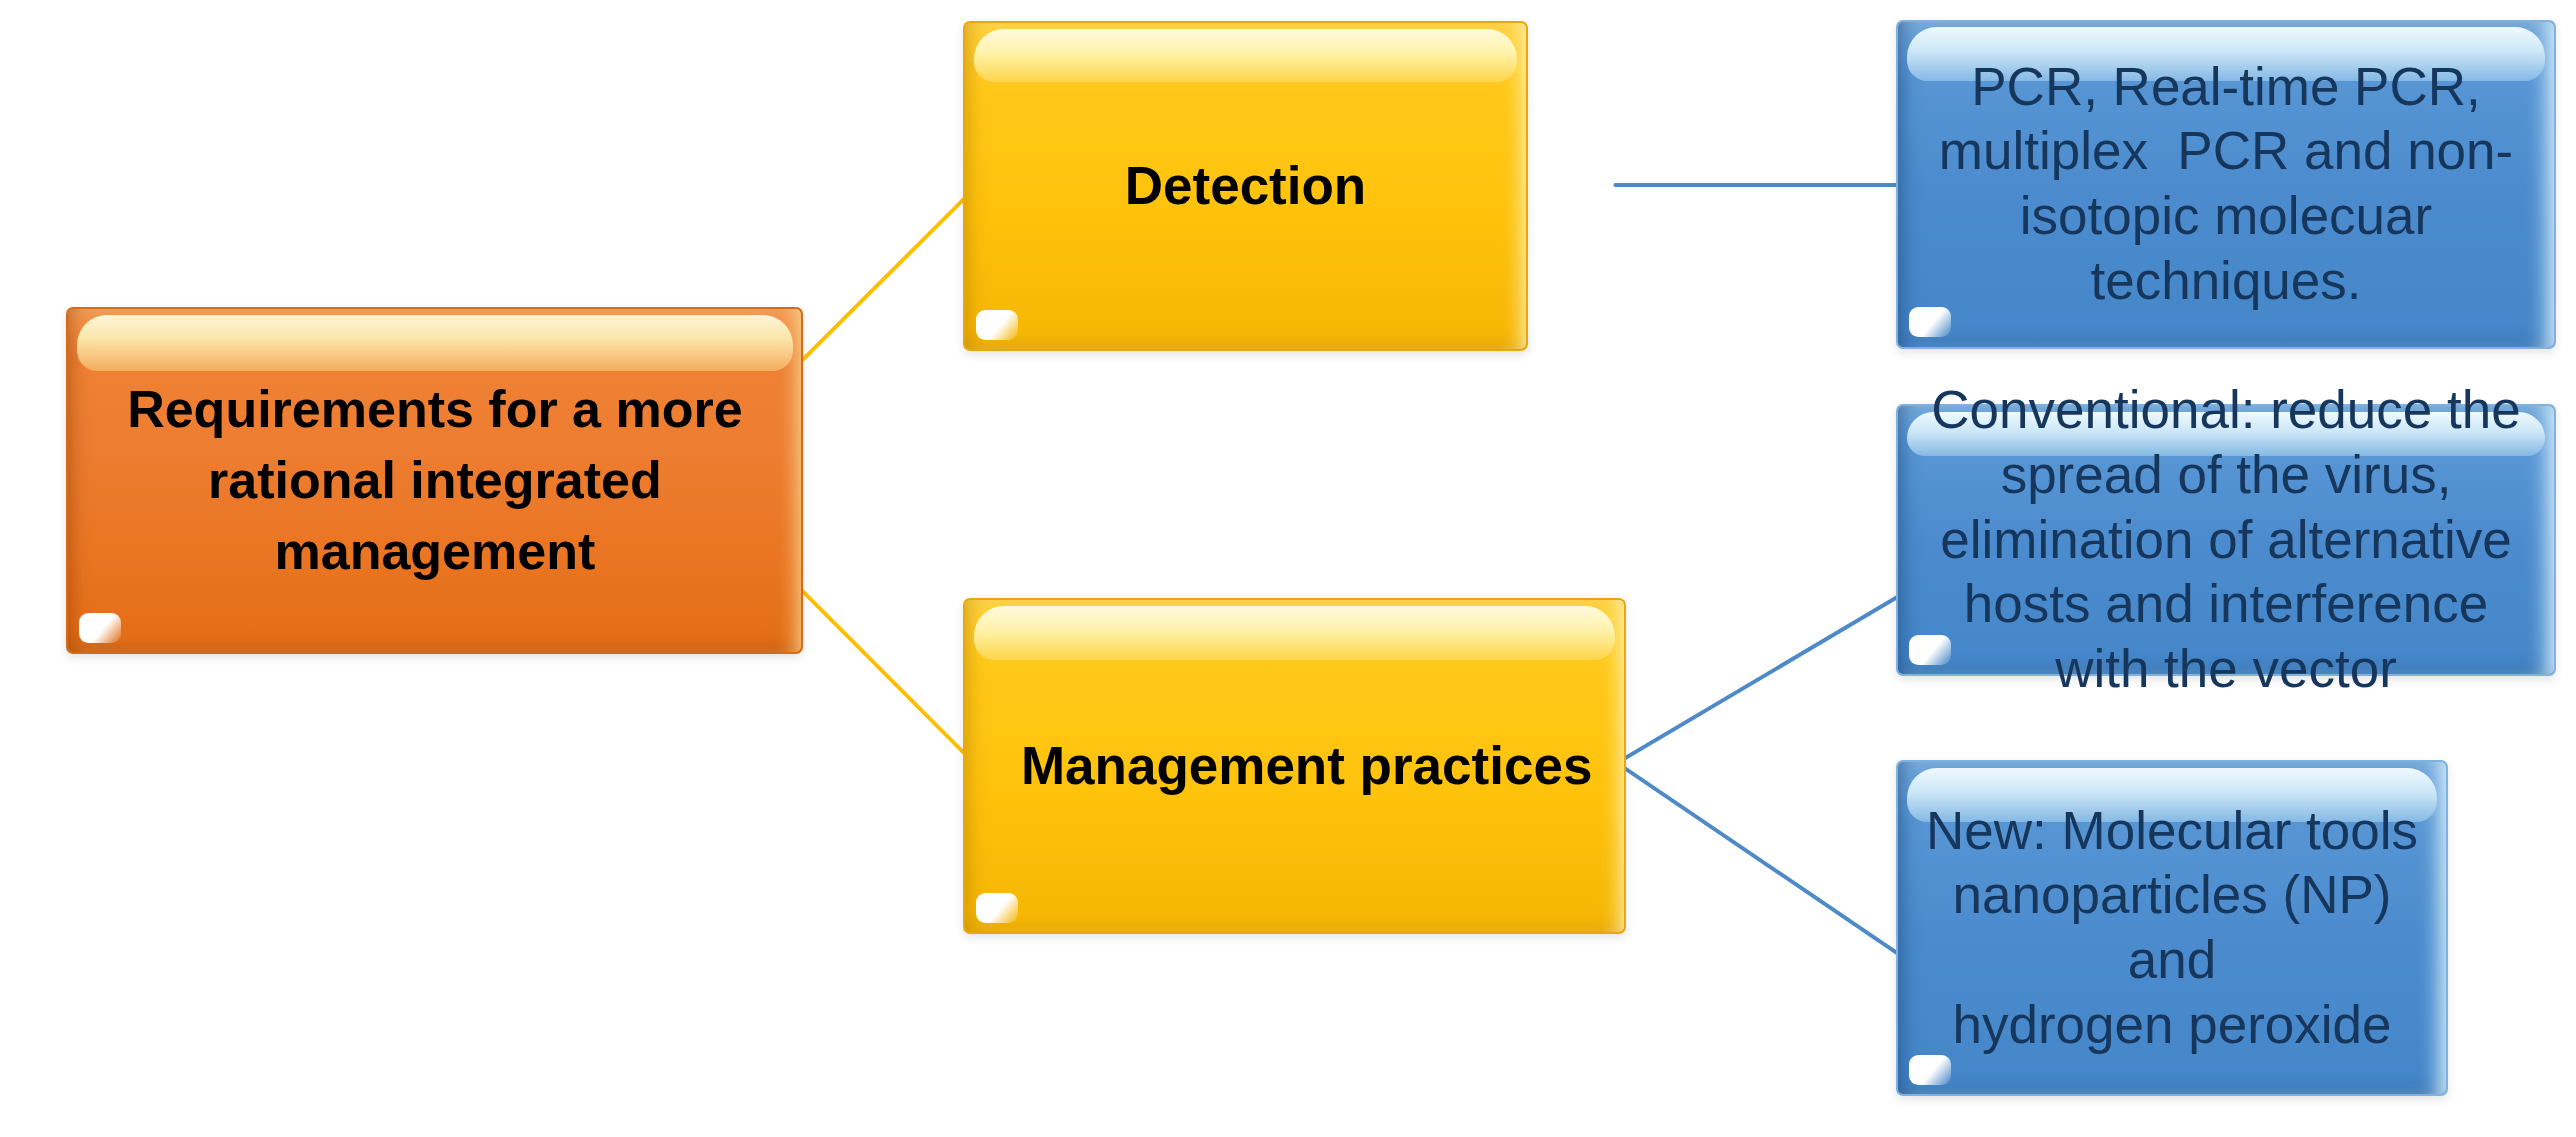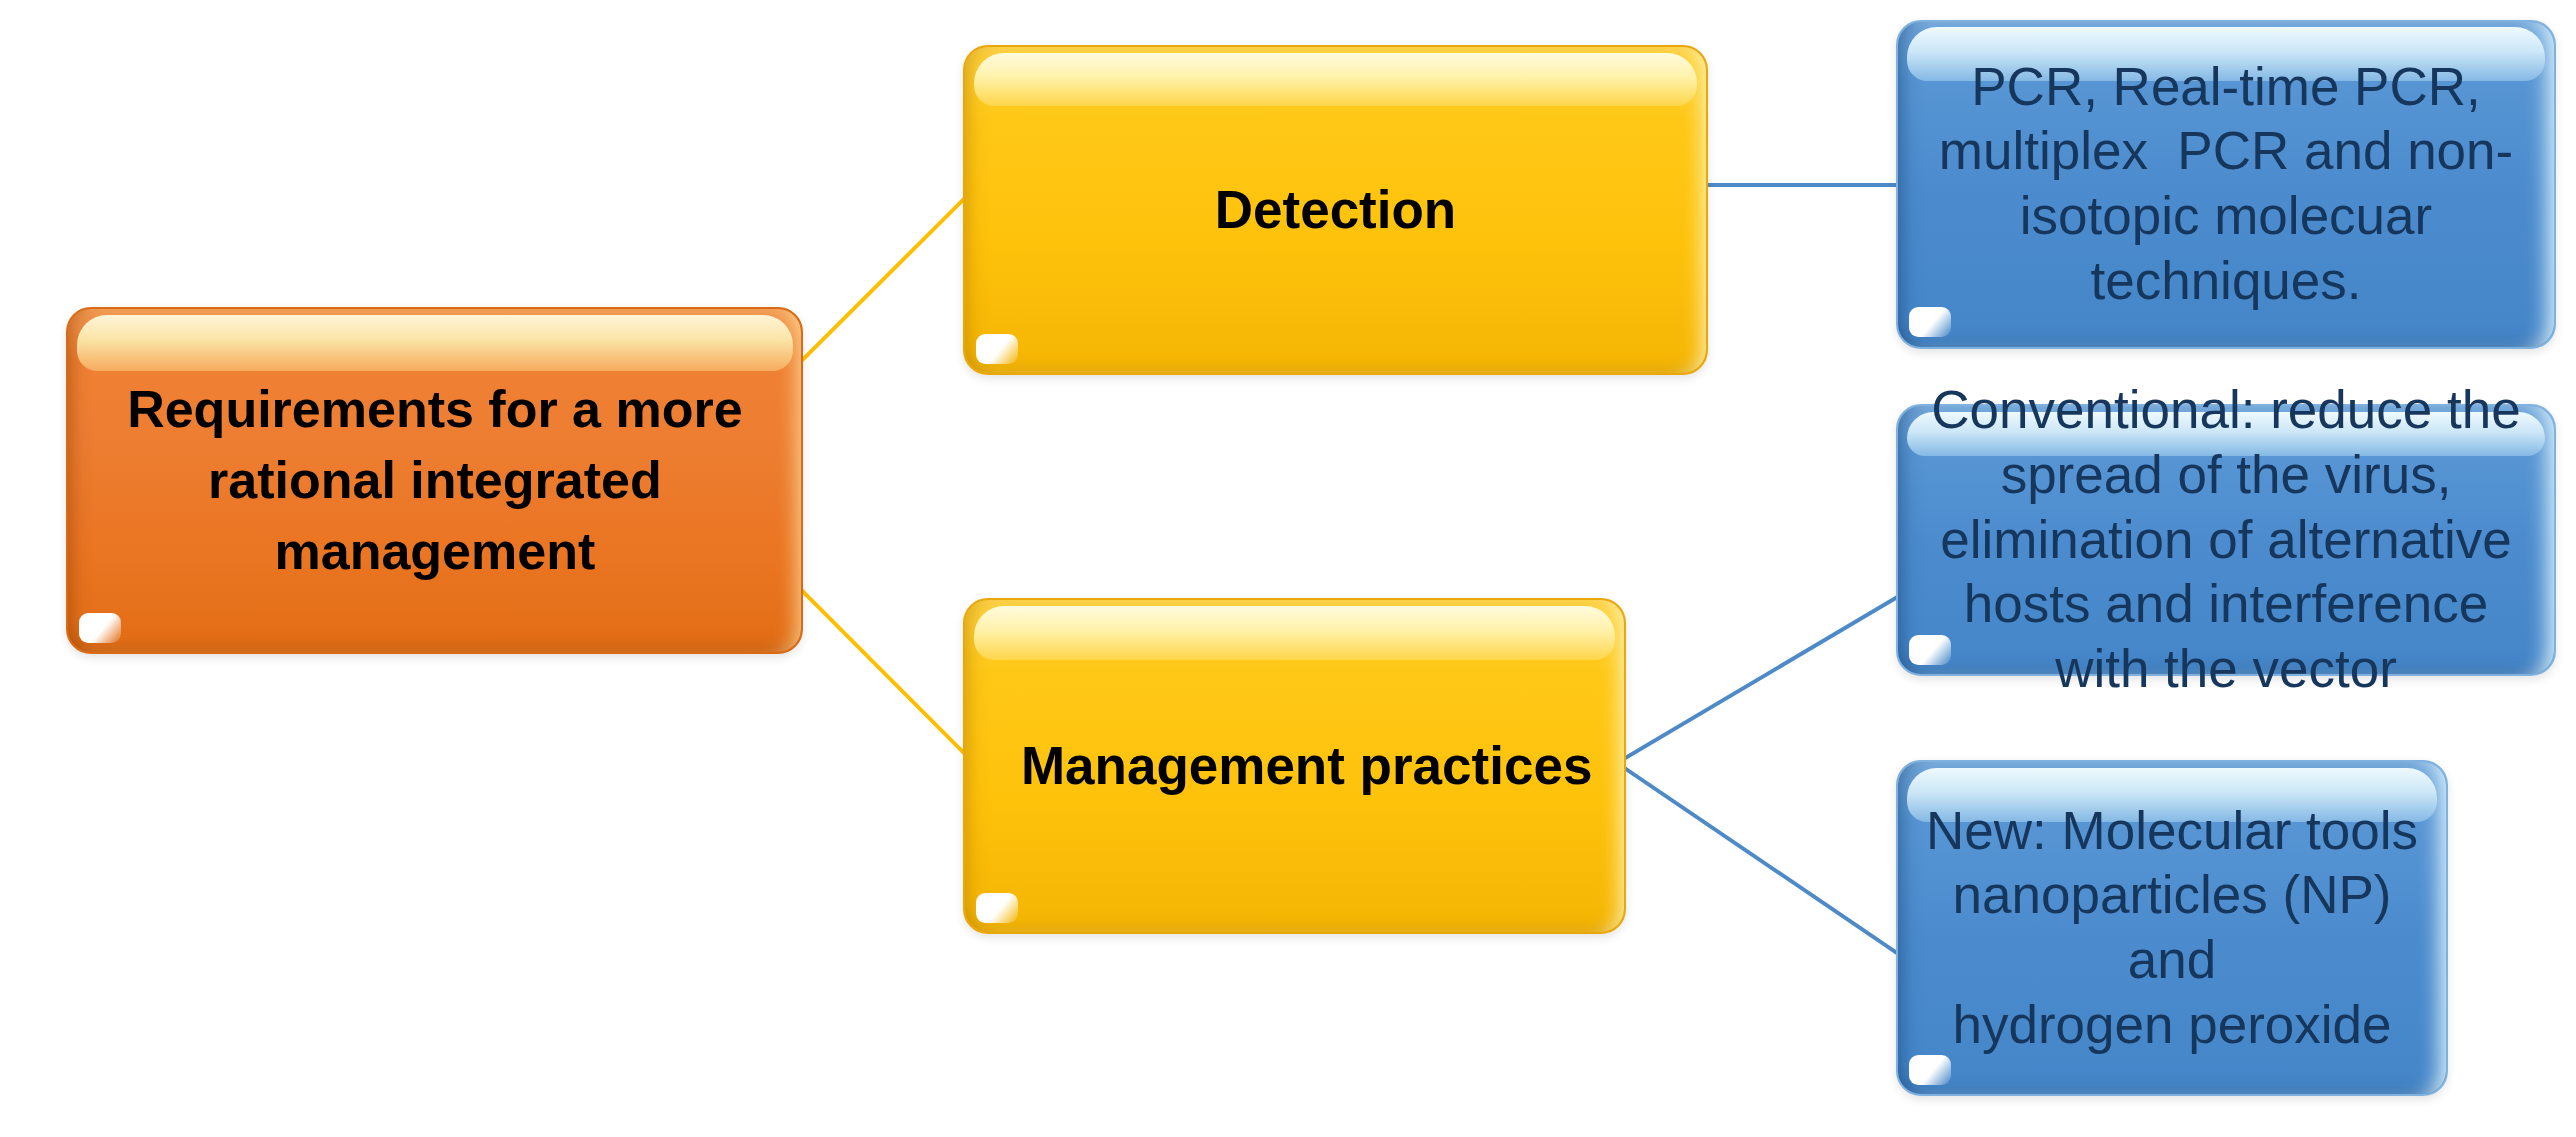--- a/index.html
+++ b/index.html
@@ -18,21 +18,21 @@
   .connectors {
     position: absolute;
     left: 0; top: 0;
     width: 2576px;
     height: 1137px;
     z-index: 0;
   }
   .node {
     position: absolute;
     z-index: 1;
-    border-radius: 25px;
+    border-radius: 7px;
     display: flex;
     align-items: center;
     justify-content: flex-start;
     text-align: center;
     box-sizing: border-box;
     box-shadow: 0 3.9px 9.4px rgba(0,0,0,.10);
   }
   .node .label {
     position: relative;
     z-index: 3;
@@ -123,21 +123,21 @@
   </svg>
 
   <div class="node orange" style="left:27.4px; top:307px; width:737px; height:347px;margin-left:39px;">
     <div class="gloss"></div>
     <div class="glint"></div>
     <div class="label">Requirements for a more
 rational integrated
 management</div>
   </div>
 
-  <div class="node yellow" style="left:963px; top:21px; width:745px; height:330px;margin-top:24px;">
+  <div class="node yellow" style="left:963px; top:21px; width:565px; height:330px;">
     <div class="gloss"></div>
     <div class="glint"></div>
     <div class="label">Detection</div>
   </div>
 
   <div class="node yellow" style="left:963px; top:598px; width:663px; height:336px;padding-left:40px;">
     <div class="gloss"></div>
     <div class="glint"></div>
     <div class="label">Management practices</div>
   </div>

